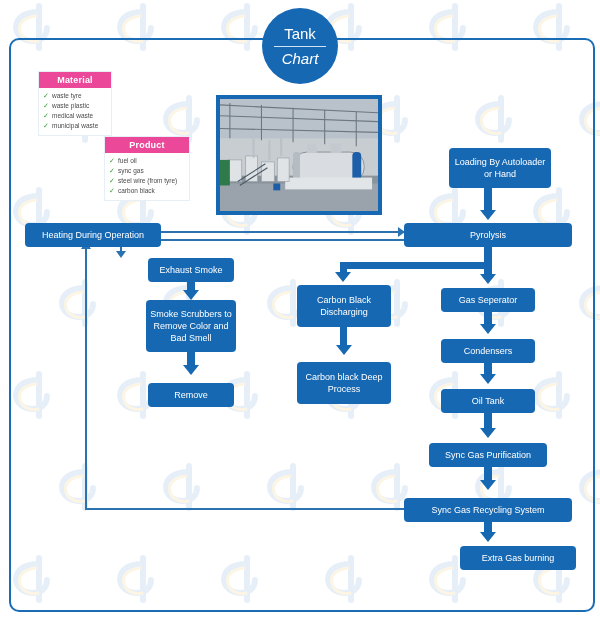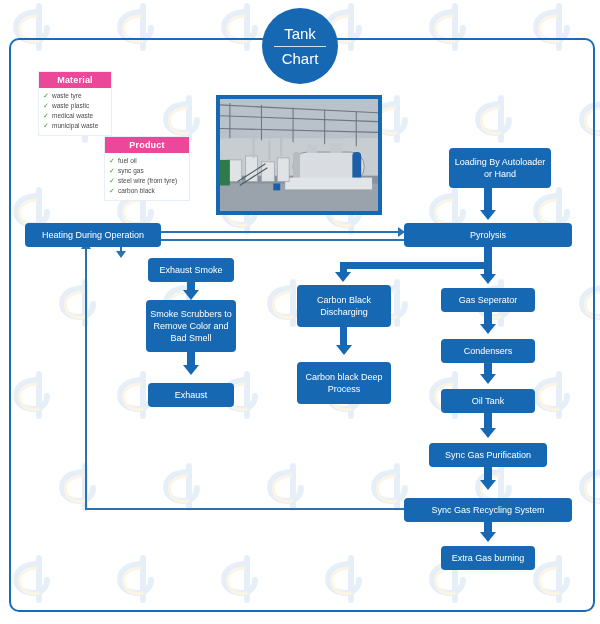--- a/index.html
+++ b/index.html
@@ -20,21 +20,21 @@
   }
 
   
   #title-badge{
     position:absolute;left:262px;top:8px;width:76px;height:76px;border-radius:50%;
     background:#1668b3;z-index:6;color:#fff;text-align:center;
     display:flex;flex-direction:column;align-items:center;justify-content:center;
   }
   #title-badge .t1{font-size:15px;line-height:17px;padding-bottom:2px;}
   #title-badge .rule{width:52px;height:1.5px;background:#cfe2f3;margin:2px 0 3px;}
-  #title-badge .t2{font-size:15px;line-height:17px;}
+  #title-badge .t2{font-size:15px;line-height:17px;font-style:italic;}
 
   
   .box{
     position:absolute;background:#1668b3;color:#ffffff;border-radius:4px;
     display:flex;align-items:center;justify-content:center;text-align:center;
     font-size:9px;line-height:12px;z-index:4;padding:0 4px;box-sizing:border-box;
   }
 
   
   .panel{position:absolute;background:#ffffff;z-index:5;border:1px solid #e6eef6;}
@@ -365,37 +365,37 @@
 <div class="box" id="n-loading" style="left:437px;top:148px;width:102px;height:40px;margin-left:12px;">Loading By Autoloader or Hand</div>
 
 <div class="box" id="n-pyrolysis" style="left:404px;top:223px;width:168px;height:24px;">Pyrolysis</div>
 
 <div class="box" id="n-heating" style="left:25px;top:223px;width:136px;height:24px;">Heating During Operation</div>
 
 <div class="box" id="n-exhaust" style="left:148px;top:258px;width:86px;height:24px;">Exhaust Smoke</div>
 
 <div class="box" id="n-scrubbers" style="left:146px;top:300px;width:90px;height:52px;">Smoke Scrubbers to Remove Color and Bad Smell</div>
 
-<div class="box" id="n-chimney" style="left:148px;top:383px;width:86px;height:24px;">Exhaust</div>
+<div class="box" id="n-chimney" style="left:148px;top:383px;width:86px;height:24px;">Remove</div>
 
 <div class="box" id="n-cbd" style="left:297px;top:285px;width:94px;height:42px;">Carbon Black Discharging</div>
 
 <div class="box" id="n-cbdp" style="left:297px;top:362px;width:94px;height:42px;">Carbon black Deep Process</div>
 
 <div class="box" id="n-gassep" style="left:441px;top:288px;width:94px;height:24px;">Gas Seperator</div>
 
 <div class="box" id="n-cond" style="left:441px;top:339px;width:94px;height:24px;">Condensers</div>
 
 <div class="box" id="n-oil" style="left:441px;top:389px;width:94px;height:24px;">Oil Tank</div>
 
 <div class="box" id="n-sgp" style="left:429px;top:443px;width:118px;height:24px;">Sync Gas Purification</div>
 
 <div class="box" id="n-sgrs" style="left:404px;top:498px;width:168px;height:24px;">Sync Gas Recycling System</div>
 
-<div class="box" id="n-egb" style="left:441px;top:546px;width:94px;height:24px;">Extra Gas burning</div>
+<div class="box" id="n-egb" style="left:460px;top:546px;width:116px;height:24px;">Extra Gas burning</div>
 
 <div class="conn" style="left:484px;top:188px;width:8px;height:23px;"></div>
 <div class="arrowdn" style="left:480px;top:210px;"></div>
 
 <div class="conn" style="left:484px;top:247px;width:8px;height:22px;"></div>
 
 <div class="conn" style="left:340px;top:262px;width:152px;height:7px;"></div>
 
 <div class="conn" style="left:340px;top:262px;width:7px;height:11px;"></div>
 <div class="arrowdn" style="left:335px;top:272px;"></div>

